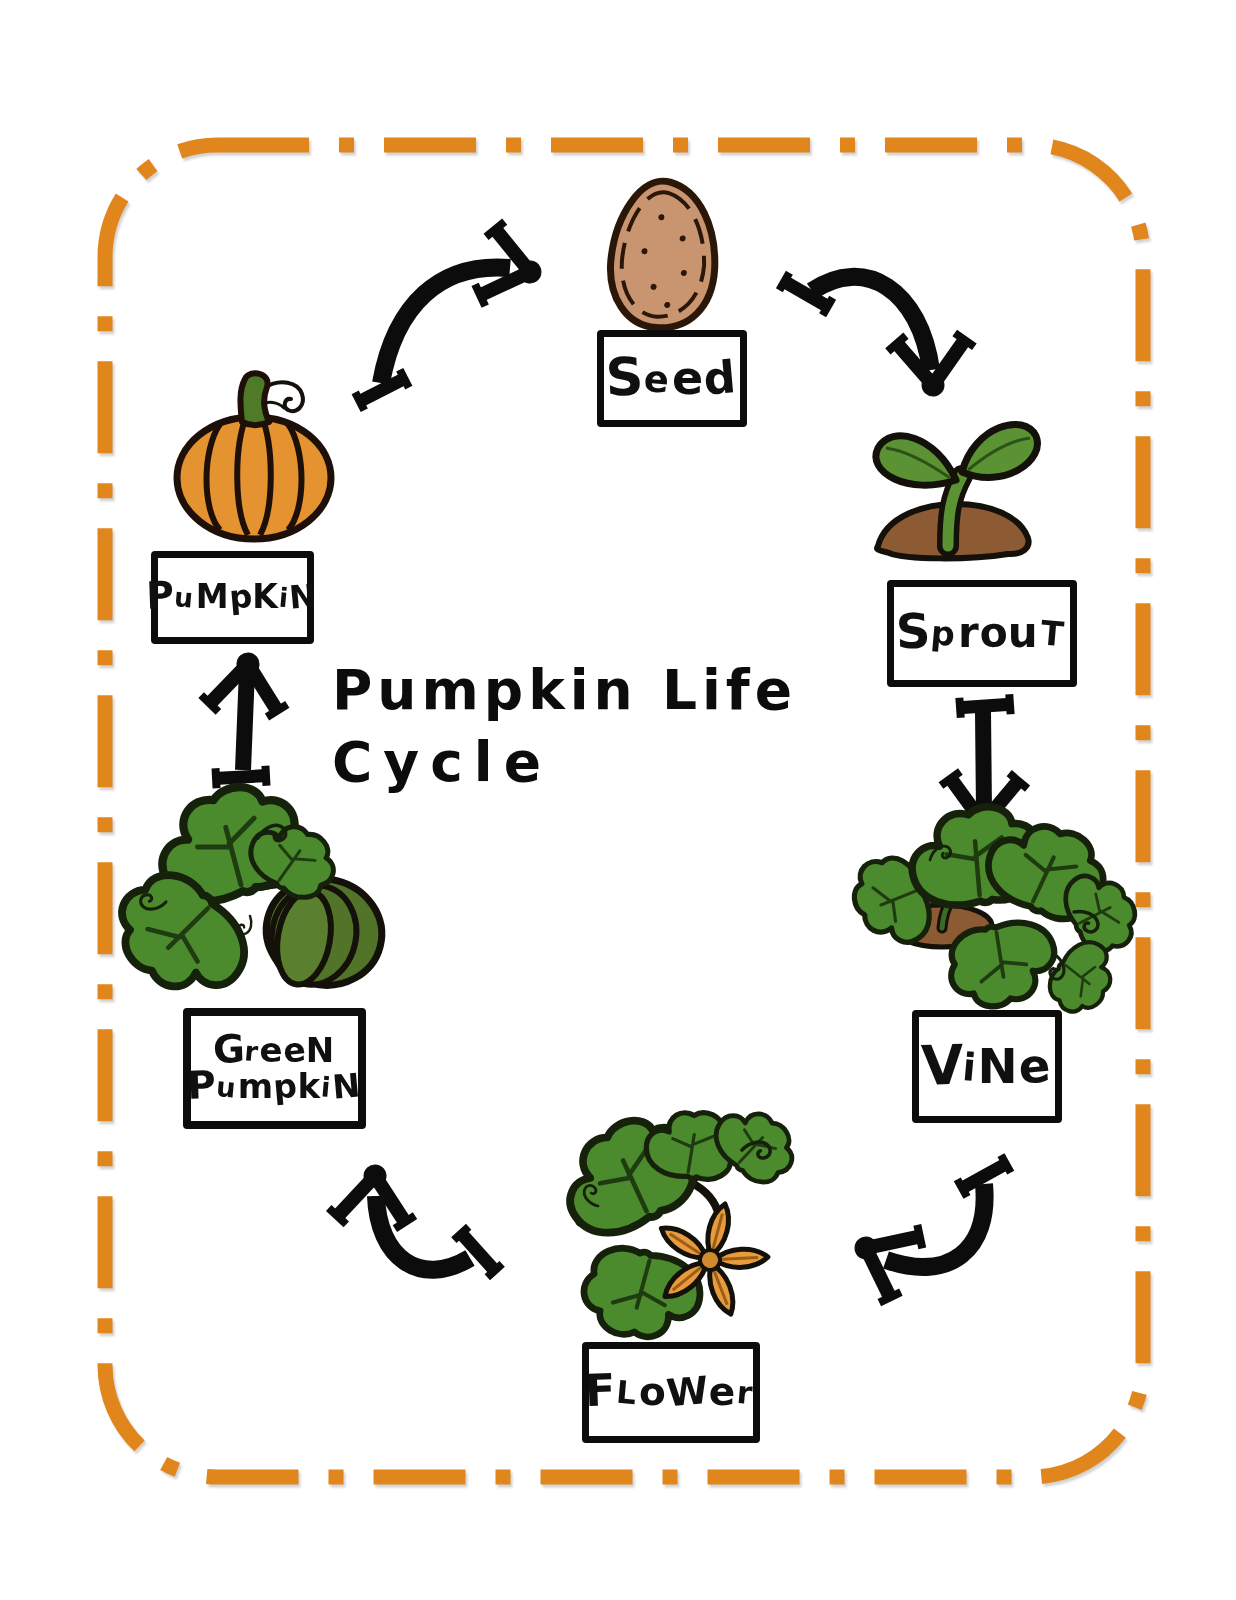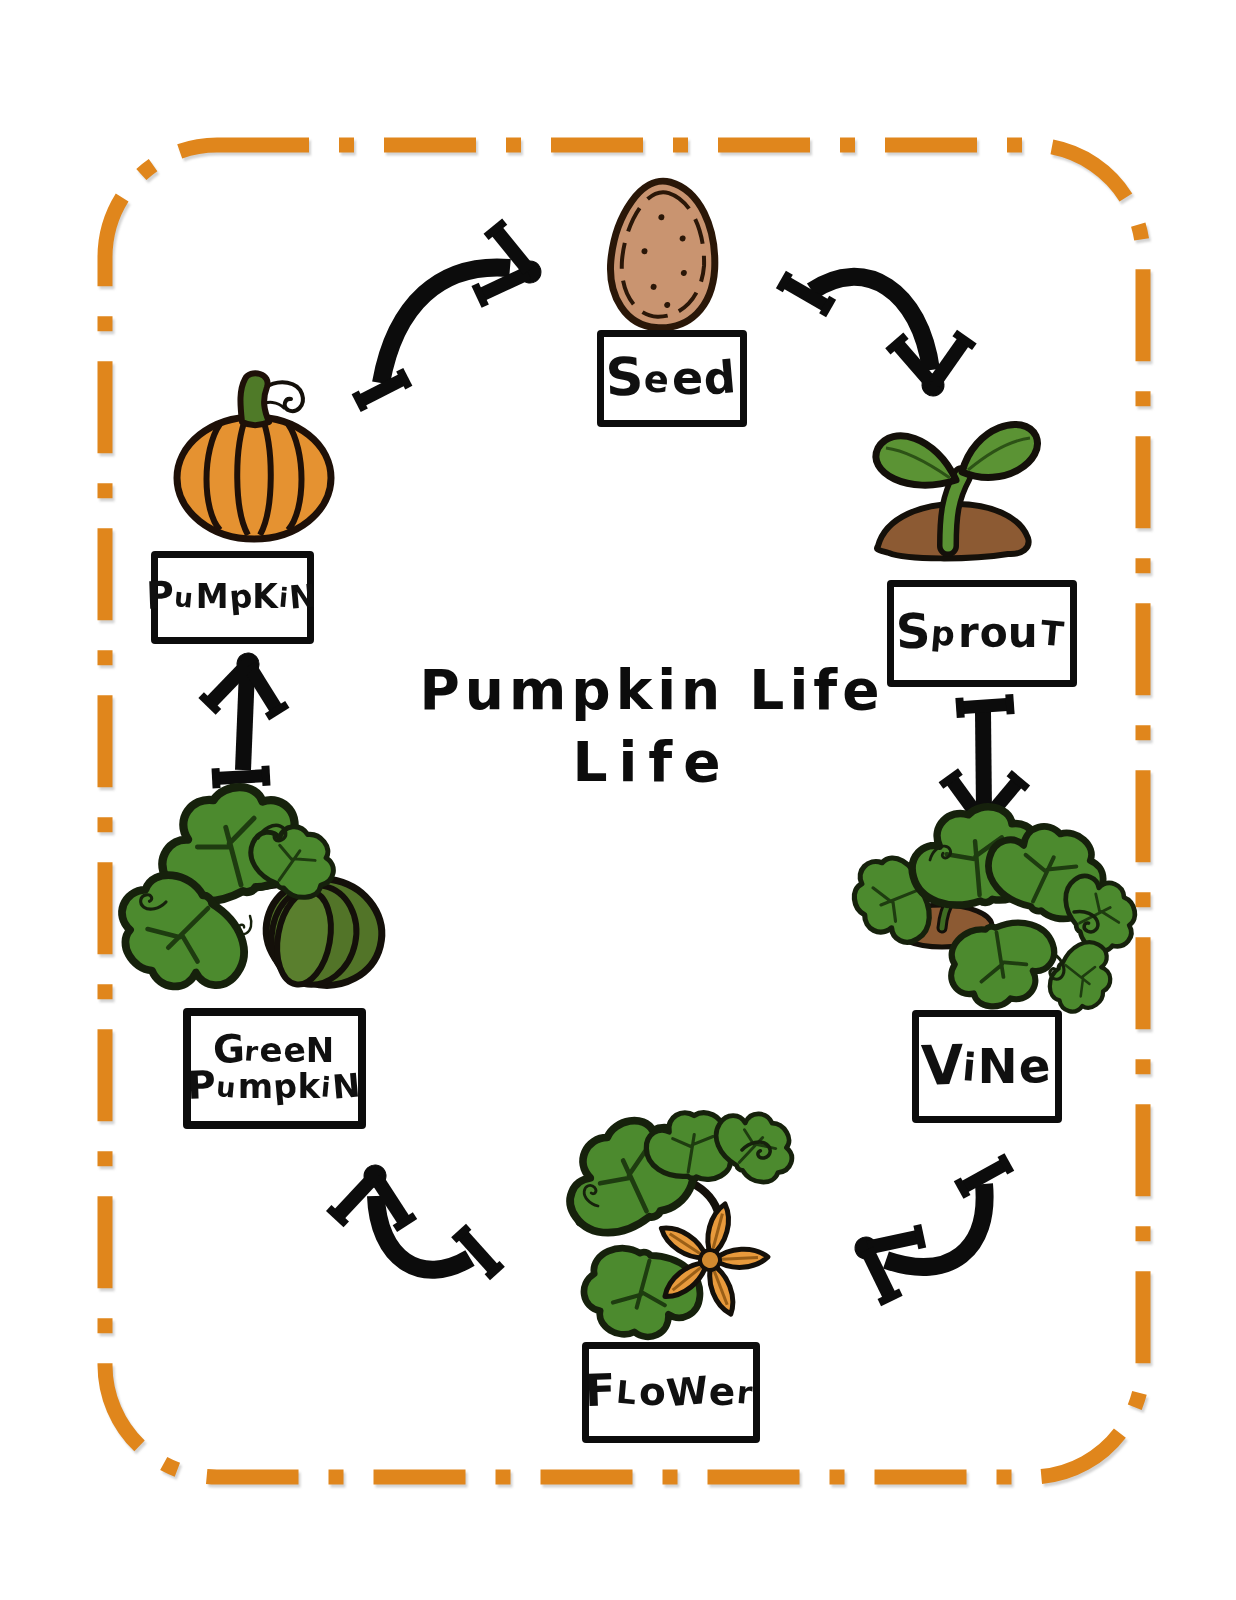--- a/index.html
+++ b/index.html
@@ -17,21 +17,21 @@
   .playful span:nth-child(3n+1){transform:rotate(-5deg) scale(0.97);}
   .playful span:first-child{transform:rotate(-2deg) scale(1.14) translateY(-1px);}
 
   .lbl-seed{left:597px;top:330px;width:150px;height:97px;font-size:46px;}
   .lbl-sprout{left:887px;top:580px;width:190px;height:107px;font-size:42px;}
   .lbl-vine{left:912px;top:1010px;width:150px;height:113px;font-size:48px;}
   .lbl-flower{left:582px;top:1342px;width:178px;height:101px;font-size:39px;}
   .lbl-green{left:183px;top:1008px;width:183px;height:121px;font-size:34px;border-width:8px;}
   .lbl-pumpkin{left:151px;top:551px;width:163px;height:93px;font-size:33px;}
 
-  .title{position:absolute;left:352px;top:655px;width:600px;text-align:center;color:#0c0c0c;
+  .title{position:absolute;left:332px;top:655px;width:600px;color:#0c0c0c;
          font-weight:bold;font-size:55px;line-height:1.3;letter-spacing:5px;}
   .title .l2{letter-spacing:11px;}
 </style>
 </head>
 <body>
 
 <div class="page">
 
   <svg class="art" viewBox="0 0 1236 1600" xmlns="http://www.w3.org/2000/svg">
     <defs>
@@ -187,21 +187,21 @@
             <path d="M0,-4 C-12,-20 -12,-44 0,-58 C12,-44 12,-20 0,-4 Z" fill="#E89A3C" stroke="#14100a" stroke-width="5" stroke-linejoin="round"></path>
             <line x1="0" y1="-12" x2="0" y2="-48" stroke="#9a5f17" stroke-width="3"></line>
           </g>
         <circle r="10" fill="#D28A2F" stroke="#14100a" stroke-width="4"></circle>
       </g>
     </g>
   </svg>
 
   <div class="title">
     <div class="l1">Pumpkin Life</div>
-    <div class="l2">Life</div>
+    <div class="l2">Cycle</div>
   </div>
 
   <div class="labelbox lbl-seed">
     <div class="playful"><span>S</span><span>e</span><span>e</span><span>d</span></div>
   </div>
   <div class="labelbox lbl-sprout">
     <div class="playful"><span>S</span><span>p</span><span>r</span><span>o</span><span>u</span><span>T</span></div>
   </div>
   <div class="labelbox lbl-vine">
     <div class="playful"><span>V</span><span>i</span><span>N</span><span>e</span></div>

